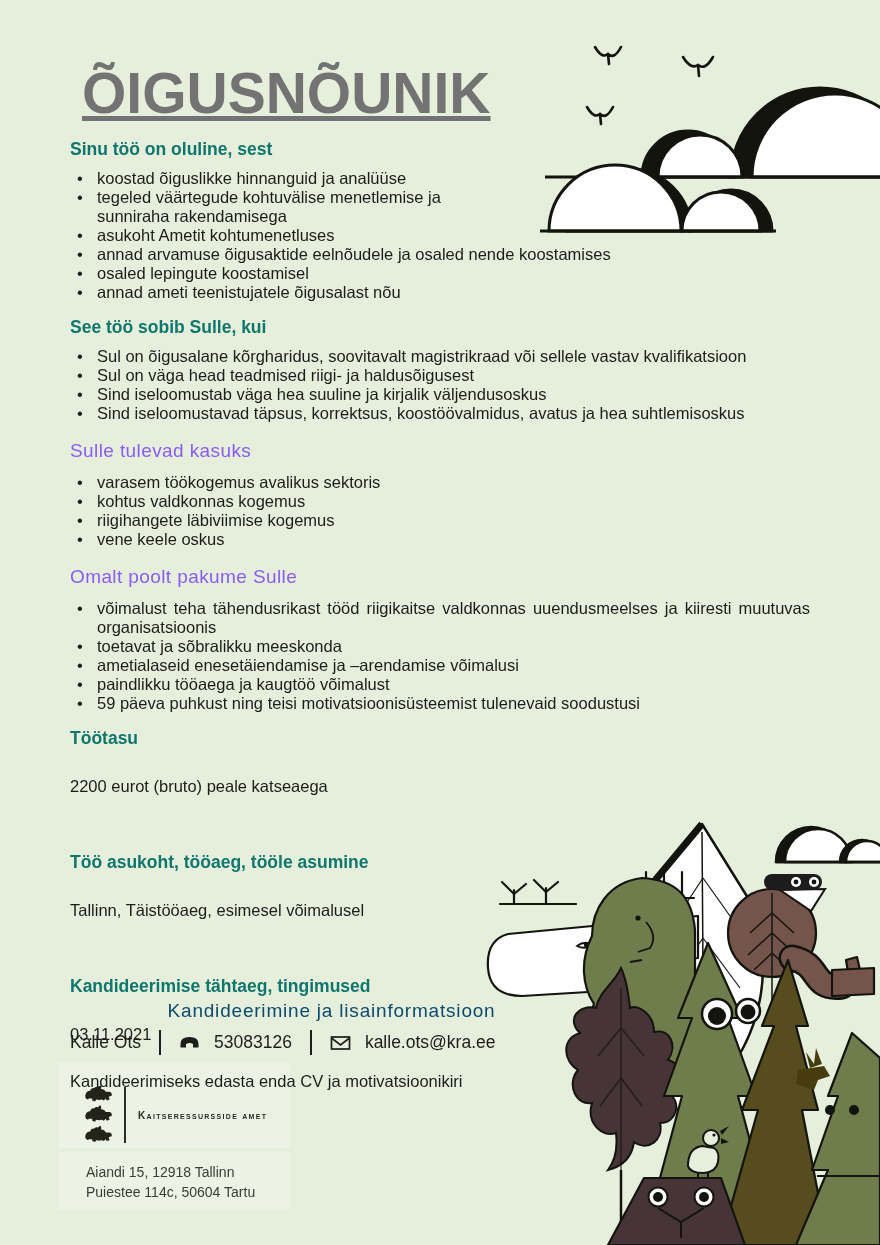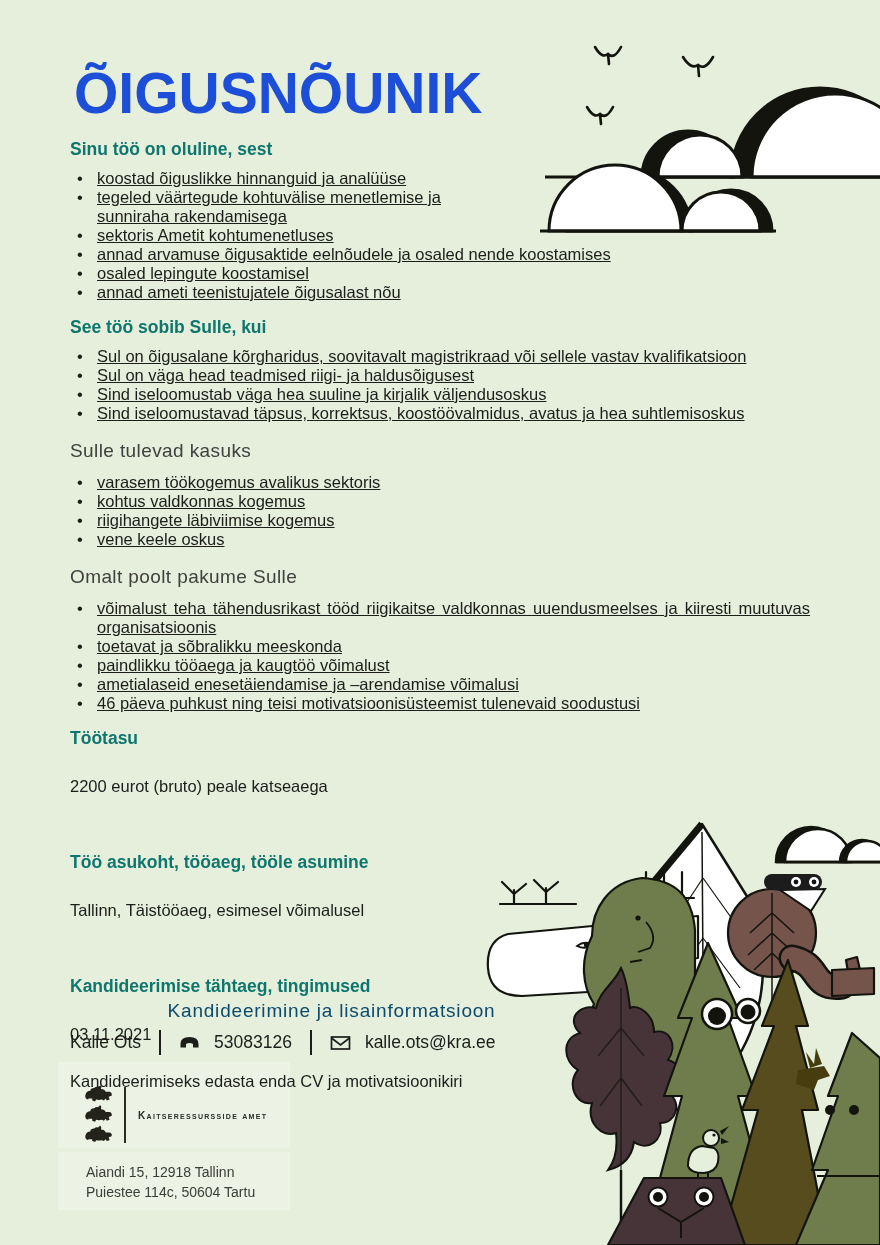--- a/index.html
+++ b/index.html
@@ -2,26 +2,26 @@
 <html><head>
 <meta charset="utf-8">
 <style>
   html,body{margin:0;padding:0;}
   body{
     width:880px;height:1245px;position:relative;overflow:hidden;
     background:#e5efdb;
     font-family:"Liberation Sans",sans-serif;color:#1d1d1b;
   }
   .content{position:absolute;left:70px;top:62px;width:740px;z-index:2;}
-  .title{font-size:57px;line-height:62px;font-weight:700;color:#1d4ed8;margin:0 0 14px 4px;}
+  .title{font-size:57px;line-height:62px;font-weight:700;color:#737373;margin:0 0 14px 12px;text-decoration:underline;}
   .h-dark{font-size:17.5px;line-height:22px;font-weight:700;color:#0f766e;margin:14px 0 9px 0;}
-  .h-light{font-size:19px;line-height:24px;font-weight:400;color:#404040;letter-spacing:.4px;margin:16px 0 10px 0;}
+  .h-light{font-size:19px;line-height:24px;font-weight:400;color:#8b5cf6;letter-spacing:.4px;margin:16px 0 10px 0;}
   ul{margin:0 0 6px 0;padding:0;list-style:none;}
   li{position:relative;padding-left:27px;font-size:16.5px;line-height:19px;margin:0;
-     color:#1d1d1b;white-space:pre-line;text-decoration:underline;}
+     color:#1d1d1b;white-space:pre-line;}
   li::before{content:"\2022";position:absolute;left:7px;top:0;}
   .offer-list li:first-child{text-align:justify;}
   p.body{font-size:16.5px;line-height:20px;margin:27px 0;color:#1d1d1b;}
   .gap{height:14px;}
 
   .contact-block{position:absolute;left:70px;top:1000px;z-index:2;}
   .contact-heading{font-size:19px;color:#0c4a6e;letter-spacing:.8px;font-weight:400;margin:0 0 8px 0;text-align:right;}
   .contact-line{font-size:17.5px;display:flex;align-items:center;gap:14px;}
   .sep{display:inline-block;width:2px;height:25px;background:#1d1d1b;margin:0 4px;}
   .cicon{display:inline-block;vertical-align:middle;}
@@ -213,21 +213,21 @@
 <div class="panel panel-addr"></div>
 
 <div class="content">
   <h1 class="title">ÕIGUSNÕUNIK</h1>
 
   <h2 class="h-dark">Sinu töö on oluline, sest</h2>
   <ul>
       <li>koostad õiguslikke hinnanguid ja analüüse</li>
       <li>tegeled väärtegude kohtuvälise menetlemise ja
 sunniraha rakendamisega</li>
-      <li>sektoris Ametit kohtumenetluses</li>
+      <li>asukoht Ametit kohtumenetluses</li>
       <li>annad arvamuse õigusaktide eelnõudele ja osaled nende koostamises</li>
       <li>osaled lepingute koostamisel</li>
       <li>annad ameti teenistujatele õigusalast nõu</li>
     </ul>
 
   <h2 class="h-dark">See töö sobib Sulle, kui</h2>
   <ul>
       <li>Sul on õigusalane kõrgharidus, soovitavalt magistrikraad või sellele vastav kvalifikatsioon</li>
       <li>Sul on väga head teadmised riigi- ja haldusõigusest</li>
       <li>Sind iseloomustab väga hea suuline ja kirjalik väljendusoskus</li>
@@ -239,23 +239,23 @@
       <li>varasem töökogemus avalikus sektoris</li>
       <li>kohtus valdkonnas kogemus</li>
       <li>riigihangete läbiviimise kogemus</li>
       <li>vene keele oskus</li>
     </ul>
 
   <h2 class="h-light">Omalt poolt pakume Sulle</h2>
   <ul class="offer-list">
       <li>võimalust teha tähendusrikast tööd riigikaitse valdkonnas uuendusmeelses ja kiiresti muutuvas organisatsioonis</li>
       <li>toetavat ja sõbralikku meeskonda</li>
+      <li>ametialaseid enesetäiendamise ja –arendamise võimalusi</li>
       <li>paindlikku tööaega ja kaugtöö võimalust</li>
-      <li>ametialaseid enesetäiendamise ja –arendamise võimalusi</li>
-      <li>46 päeva puhkust ning teisi motivatsioonisüsteemist tulenevaid soodustusi</li>
+      <li>59 päeva puhkust ning teisi motivatsioonisüsteemist tulenevaid soodustusi</li>
     </ul>
 
   <h2 class="h-dark">Töötasu</h2>
   <p class="body">2200 eurot (bruto) peale katseaega</p>
 
   <div class="gap"></div>
   <h2 class="h-dark">Töö asukoht, tööaeg, tööle asumine</h2>
   <p class="body">Tallinn, Täistööaeg, esimesel võimalusel</p>
 
   <div class="gap"></div>

